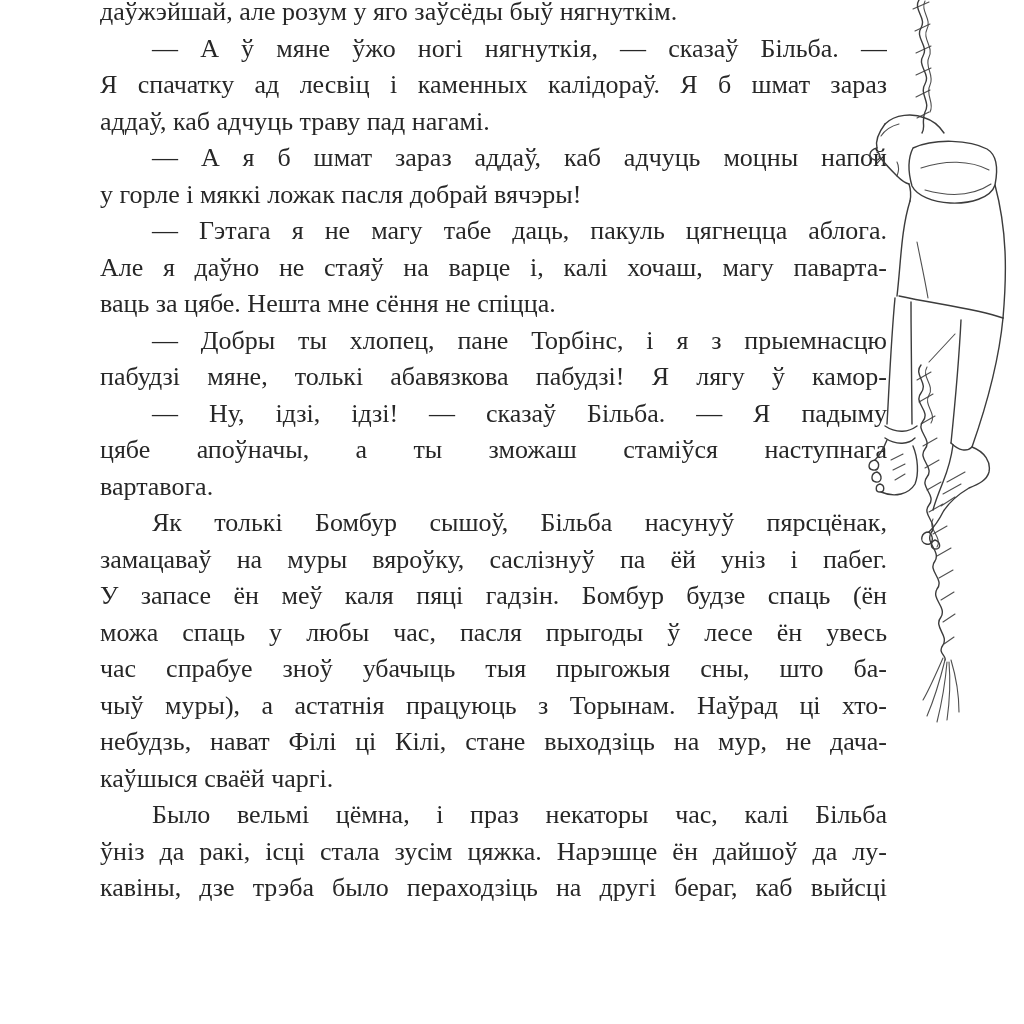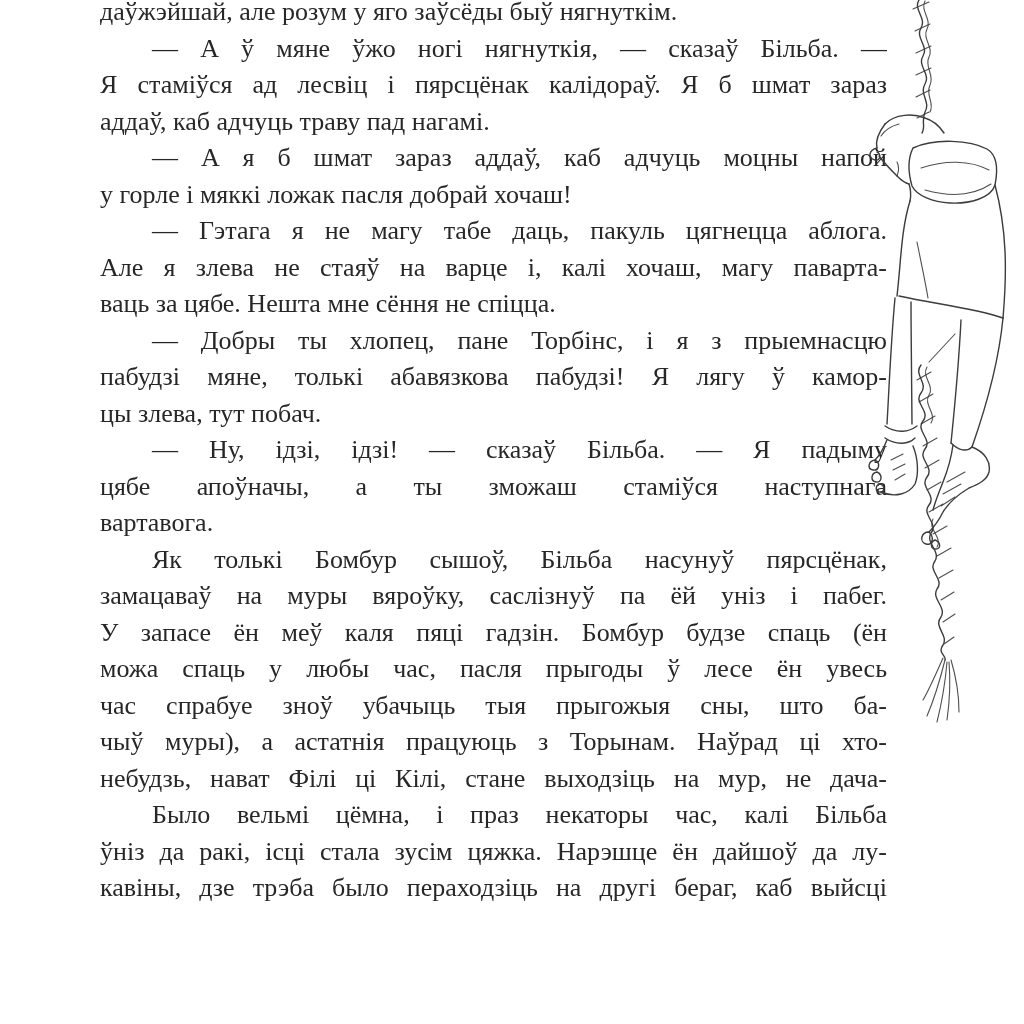--- a/index.html
+++ b/index.html
@@ -69,40 +69,40 @@
   }
 </style>
 </head>
 <body>
 
 <main class="page">
 
   <section class="text-column">
       <div class="line">даўжэйшай, але розум у яго заўсёды быў нягнуткім.</div>
       <div class="line indent just">— А ў мяне ўжо ногі нягнуткія, — сказаў Більба. —</div>
-      <div class="line just">Я стаміўся ад лесвіц і пярсцёнак калідораў. Я б шмат зараз</div>
+      <div class="line just">Я спачатку ад лесвіц і каменных калідораў. Я б шмат зараз</div>
       <div class="line">аддаў, каб адчуць траву пад нагамі.</div>
       <div class="line indent just">— А я б шмат зараз аддаў, каб адчуць моцны напой</div>
-      <div class="line">у горле і мяккі ложак пасля добрай хочаш!</div>
+      <div class="line">у горле і мяккі ложак пасля добрай вячэры!</div>
       <div class="line indent just">— Гэтага я не магу табе даць, пакуль цягнецца аблога.</div>
-      <div class="line just">Але я злева не стаяў на варце і, калі хочаш, магу паварта-</div>
+      <div class="line just">Але я даўно не стаяў на варце і, калі хочаш, магу паварта-</div>
       <div class="line">ваць за цябе. Нешта мне сёння не спіцца.</div>
       <div class="line indent just">— Добры ты хлопец, пане Торбінс, і я з прыемнасцю</div>
       <div class="line just">пабудзі мяне, толькі абавязкова пабудзі! Я лягу ў камор-</div>
-      <div class="line">цы злева, тут побач.</div>
       <div class="line indent just">— Ну, ідзі, ідзі! — сказаў Більба. — Я падыму</div>
       <div class="line just">цябе апоўначы, а ты зможаш стаміўся наступнага</div>
       <div class="line">вартавога.</div>
       <div class="line indent just">Як толькі Бомбур сышоў, Більба насунуў пярсцёнак,</div>
       <div class="line just">замацаваў на муры вяроўку, саслізнуў па ёй уніз і пабег.</div>
       <div class="line just">У запасе ён меў каля пяці гадзін. Бомбур будзе спаць (ён</div>
       <div class="line just">можа спаць у любы час, пасля прыгоды ў лесе ён увесь</div>
       <div class="line just">час спрабуе зноў убачыць тыя прыгожыя сны, што ба-</div>
       <div class="line just">чыў муры), а астатнія працуюць з Торынам. Наўрад ці хто-</div>
       <div class="line just">небудзь, нават Філі ці Кілі, стане выходзіць на мур, не дача-</div>
+      <div class="line">каўшыся сваёй чаргі.</div>
       <div class="line indent just">Было вельмі цёмна, і праз некаторы час, калі Більба</div>
       <div class="line just">ўніз да ракі, ісці стала зусім цяжка. Нарэшце ён дайшоў да лу-</div>
       <div class="line just">кавіны, дзе трэба было пераходзіць на другі бераг, каб выйсці</div>
     </section>
 
   <figure class="illustration" aria-label="ink line sketch of a hooded hobbit climbing down a long twisted rope with bare feet, rope frayed at the bottom">
     <svg viewBox="0 0 170 730" xmlns="http://www.w3.org/2000/svg">
 
       <g>
         <path d="M64,0 C58,10 72,18 66,28 C60,38 74,46 68,56 C62,66 76,74 70,84 C64,94 76,102 70,112 C66,122 71,127 67,133"></path>

